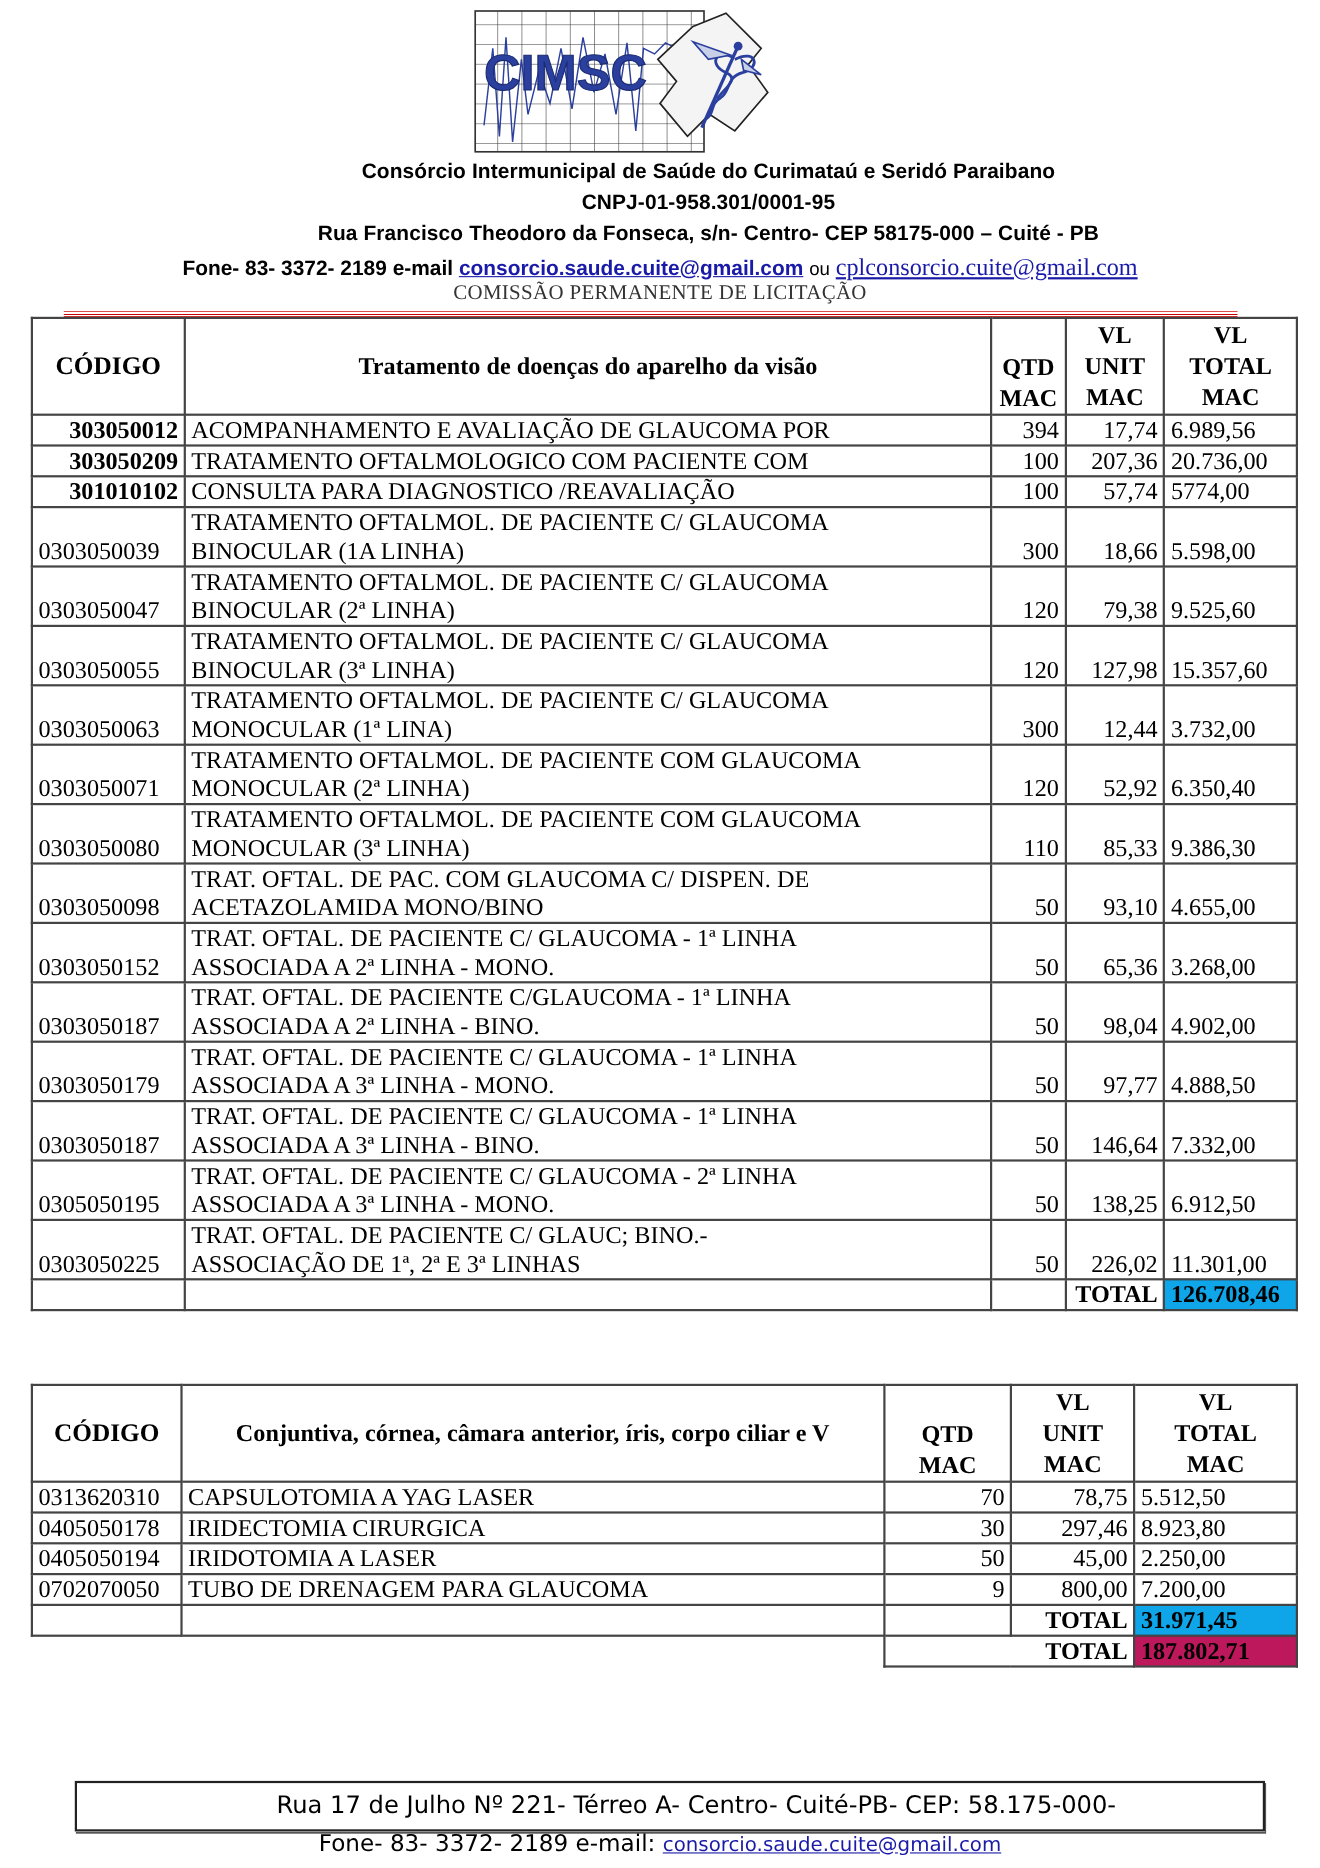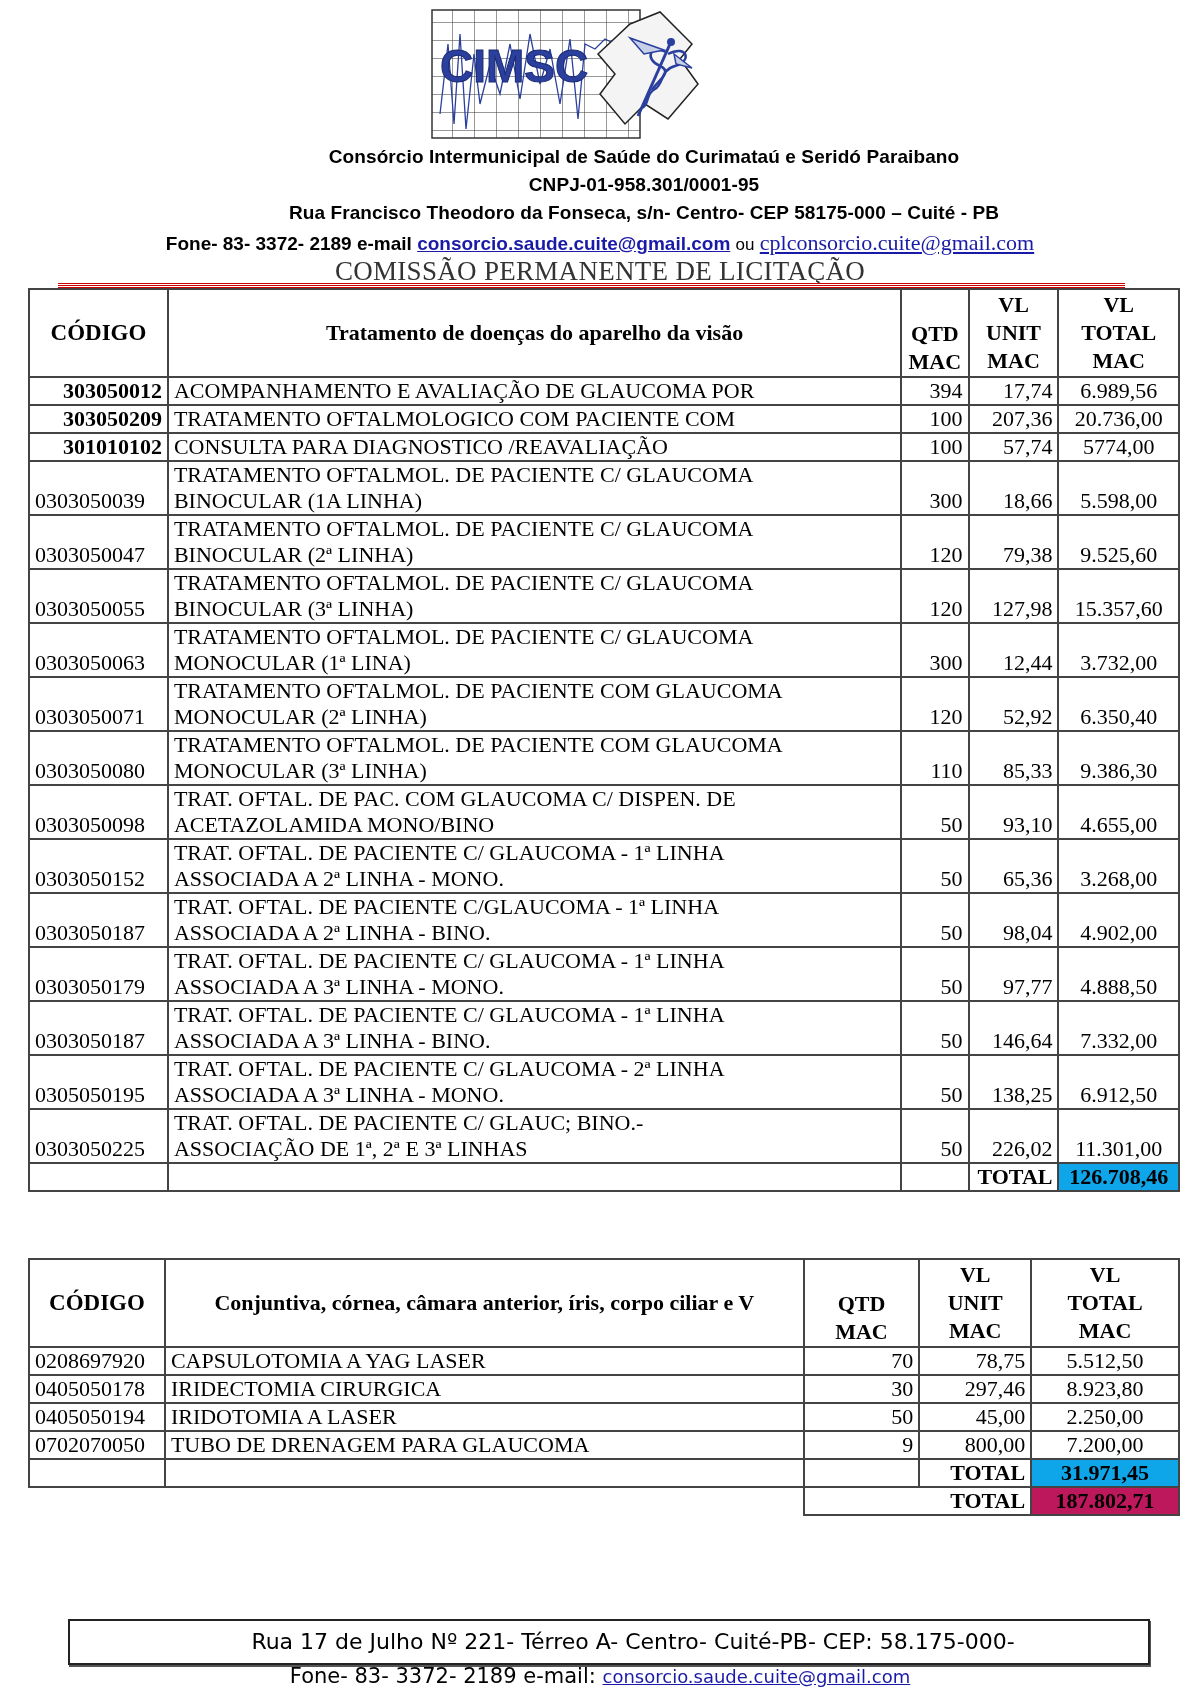--- a/index.html
+++ b/index.html
@@ -10,29 +10,29 @@
 
   
   #logo { left:430px; top:4px; width:270px; height:135px; }
 
   .hdr-line { left:0; width:1200px; text-align:center; font-weight:bold; font-size:19px; letter-spacing:0.1px;margin-left:44px; }
   .hdr-contact { left:0; width:1200px; text-align:center; font-size:19px; }
   .hdr-contact .b { font-weight:bold; }
   .hdr-contact a.em1 { color:#1a1aa8; font-weight:bold; text-decoration:underline; }
   .hdr-contact .ou { font-size:17px; }
   .hdr-contact a.em2 { color:#1a1aa8; text-decoration:underline; font-family:"Liberation Serif", serif; font-size:22px; }
-  .commission { left:0; width:1200px; text-align:center; font-size:27px; color:#333; letter-spacing:0.3px; }
+  .commission { left:0; width:1200px; text-align:center; font-size:19px; color:#333; letter-spacing:0.3px; }
   .redline { left:58px; width:1067px; top:283px; height:5px;
      background:linear-gradient(#c00 0, #c00 1px, #fff 1px, #fff 2px, #c00 2px, #c00 3px, #fff 3px, #fff 4px, #c00 4px, #c00 5px); }
 
   table.grid { position:absolute; border-collapse:collapse; font-family:"Liberation Serif", "DejaVu Serif", serif; font-size:22px; }
   table.grid td { border:2px solid #444; padding:0 5px; line-height:26px; vertical-align:bottom; white-space:nowrap; }
   table.grid th { border:2px solid #444; padding:0 4px; font-weight:bold; line-height:28px; text-align:center; vertical-align:middle; }
   .c { text-align:right; }
-  .r { text-align:center; }
+  .r { text-align:left; }
   .bold { font-weight:bold; }
   .gray { background:#0ea5e9; }
   .yellow { background:#be185d; }
   .noborder { border:none !important; }
 
   .footer-box { left:68px; top:1619px; width:1030px; height:42px; border:2px solid #222; box-shadow:1px 2px 0 #555; text-align:center; line-height:42px; font-size:22px; font-family:"DejaVu Sans", sans-serif;padding-left:48px; }
   .footer-contact { left:0; width:1200px; top:1664px; text-align:center; font-size:21px; font-family:"DejaVu Sans", sans-serif; }
   .footer-contact a { color:#1a1aa8; text-decoration:underline; font-size:18px; }
 </style>
 </head>
@@ -287,21 +287,21 @@
       </th>
       <th>
         <div>VL</div>
         <div>TOTAL</div>
         <div>MAC</div>
       </th>
     </tr>
   </thead>
   <tbody>
     <tr style="height:28px;">
-        <td>0208697920</td>
+        <td>0313620310</td>
         <td>CAPSULOTOMIA A YAG LASER</td>
         <td class="c">70</td>
         <td class="c">78,75</td>
         <td class="r">5.512,50</td>
       </tr>
     <tr style="height:28px;">
         <td>0405050178</td>
         <td>IRIDECTOMIA CIRURGICA</td>
         <td class="c">30</td>
         <td class="c">297,46</td>

